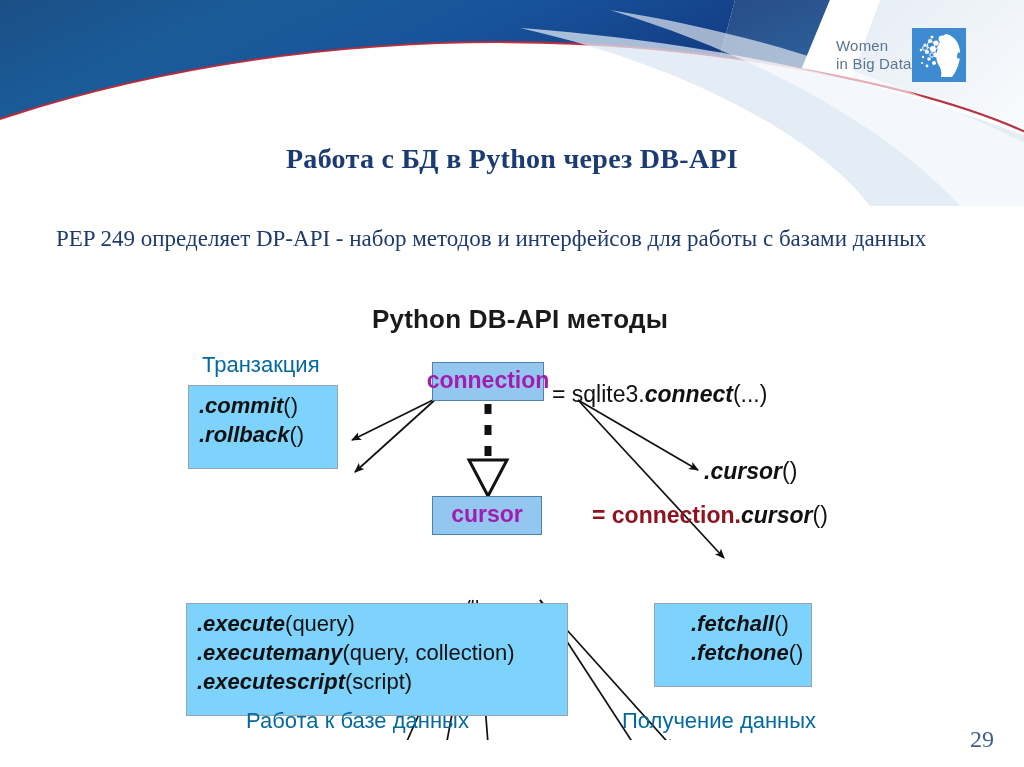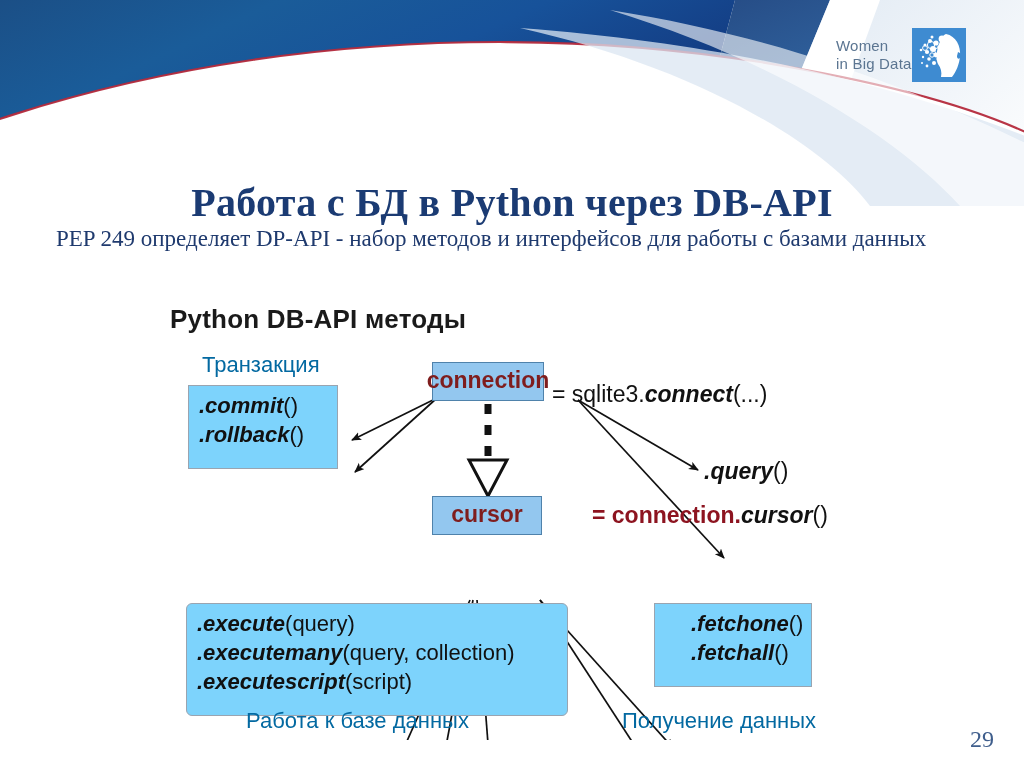--- a/index.html
+++ b/index.html
@@ -55,24 +55,23 @@
 
   
   .slide-title {
     position: absolute;
     left: 0;
     top: 143px;
     width: 1024px;
     text-align: center;
     font-family: "Liberation Serif", serif;
     font-weight: bold;
-    font-size: 40px;
+    font-size: 28px;
     color: #1b3b73;
     letter-spacing: .3px;
-    margin-top: 36px;
   }
 
   
   .body-text {
     position: absolute;
     left: 56px;
     top: 222px;
     width: 916px;
     font-family: "Liberation Serif", serif;
     font-size: 23px;
@@ -86,38 +85,39 @@
     left: 170px;
     top: 300px;
     width: 700px;
     height: 440px;
   }
   .diagram-title {
     position: absolute;
     left: 0;
     top: 4px;
     width: 700px;
+    text-align: center;
     font-family: "Liberation Sans", sans-serif;
     font-weight: bold;
     font-size: 26px;
     color: #1a1a1a;
     letter-spacing: .2px;
   }
   .dg-svg { position: absolute; left: 0; top: 0; }
 
   .node {
     position: absolute;
     box-sizing: border-box;
     font-family: "Liberation Sans", sans-serif;
   }
   
   .keybox {
     background: #93c7ef;
     border: 1px solid #4f82ab;
-    color: #7f1d1d;
+    color: #a21caf;
     font-weight: bold;
     font-size: 23px;
     display: flex;
     align-items: center;
     justify-content: center;
     padding: 1px 7px 3px 7px;
   }
   
   .graybox {
     background: #7dd3fc;
@@ -314,37 +314,37 @@
     <span class="blk">= sqlite3.</span><span class="blkb">connect</span><span class="blk">(...)</span>
   </div>
 
   <div class="caption" style="left:32px; top:52px;">Транзакция</div>
   <div class="node graybox" style="left:18px; top:85px; width:150px;">
     <div><span class="mth">.commit</span><span class="plain">()</span></div>
     <div><span class="mth">.rollback</span><span class="plain">()</span></div>
   </div>
 
   <div class="expr" style="left:534px; top:158px;">
-    <span class="blkb">.query</span><span class="blk">()</span>
+    <span class="blkb">.cursor</span><span class="blk">()</span>
   </div>
 
   <div class="node keybox" style="left:262px; top:196px; width:110px; height:39px;">
     <span>cursor</span>
   </div>
   <div class="expr" style="left:382px; top:202px;margin-left:40px;">
     <span class="red">= connection.</span><span class="blki">cursor</span><span class="blk">()</span>
   </div>
 
-  <div class="node graybox" style="left:16px; top:303px; width:382px;border-radius:6px;">
+  <div class="node graybox" style="left:16px; top:303px; width:382px;">
     <div><span class="mth">.execute</span><span class="plain">(query)</span></div>
     <div><span class="mth">.executemany</span><span class="plain">(query, collection)</span></div>
     <div><span class="mth">.executescript</span><span class="plain">(script)</span></div>
   </div>
   <div class="caption" style="left:76px; top:408px;">Работа к базе данных</div>
 
   <div class="node graybox" style="left:484px; top:303px; width:158px;">
+    <div style="padding-left:26px"><span class="mth">.fetchall</span><span class="plain">()</span></div>
     <div style="padding-left:26px"><span class="mth">.fetchone</span><span class="plain">()</span></div>
-    <div style="padding-left:26px"><span class="mth">.fetchall</span><span class="plain">()</span></div>
   </div>
   <div class="caption" style="left:452px; top:408px;">Получение данных</div>
 </div>
 
 <div class="pageno">29</div>
 
 </body></html>

